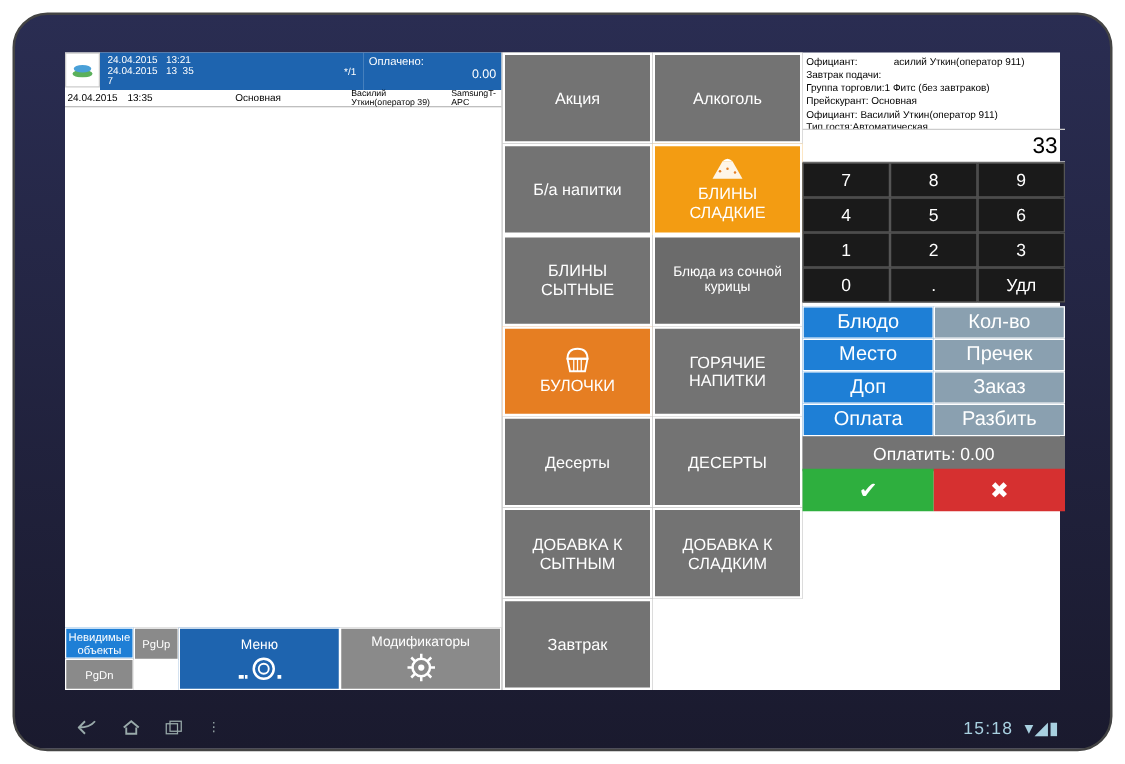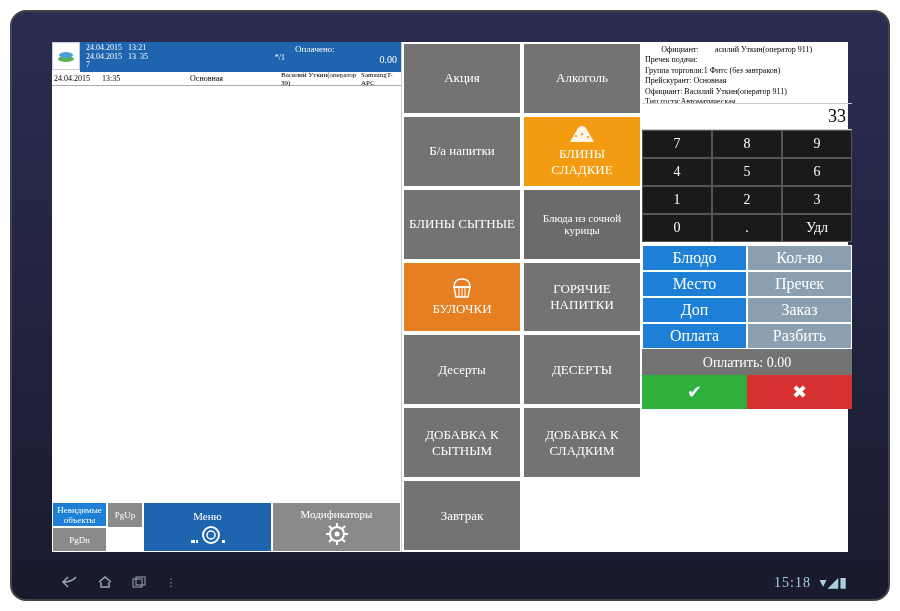--- a/index.html
+++ b/index.html
@@ -1,23 +1,22 @@
 <!DOCTYPE html>
 <html><head>
 <meta charset="utf-8">
 <style>
   * { box-sizing: border-box; margin: 0; padding: 0; }
   body { background: #fff; font-family: Arial, sans-serif; font-size: 12px; }
   .tablet {
     width: 880px; height: 591px; margin: 10px auto;
     background: linear-gradient(#2a2d52, #1a1a2e);
-    border-radius: 16px; border: 2px solid #444;
+    border-radius: 28px; border: 2px solid #444;
     padding: 30px 40px 14px 40px;
     position: relative;
-    font-family: Liberation Serif, serif;
   }
   .screen {
     width: 100%; height: 510px; background: #fff;
     display: grid;
     grid-template-columns: 350px 240px 210px;
     position: relative;
   }
   
   .left { display: flex; flex-direction: column; border-right: 1px solid #ccc; }
   .left-header { display: flex; height: 30px; }
@@ -52,21 +51,21 @@
     font-size:13px; padding:4px; flex-direction:column; gap:2px;
   }
   .cat.grey { background:#6b6b6b; font-size:11px; }
   .cat.orange { background:#f39c12; }
   .cat.orange2 { background:#e67e22; }
   
   .right { display:flex; flex-direction:column; }
   .info {
     font-size:8px; line-height:1.3; padding:3px; height:62px; overflow:hidden; border-bottom:1px solid #ccc;
   }
-  .info-row { display:flex;text-align:center; }
+  .info-row { display:flex; }
   .info-row .lbl{width:70px;}
   .qty-display { text-align:right; font-size:18px; padding:2px 6px; border-bottom:1px solid #ccc; height:26px; }
   .keypad { display:grid; grid-template-columns:repeat(3,1fr); grid-auto-rows:28px; }
   .key { background:#1a1a1a; color:#fff; border:1px solid #555; display:flex; align-items:center; justify-content:center; font-size:14px; }
   .actions { display:grid; grid-template-columns:1fr 1fr; grid-auto-rows:26px; margin-top:3px; }
   .act { border:1px solid #fff; color:#fff; display:flex; align-items:center; justify-content:center; font-size:16px; }
   .act.blue{background:#1e7fd6;}
   .act.grey{background:#8aa0b0;}
   .pay-total { grid-column:1/3; background:#737373; color:#fff; font-size:14px; height:28px; display:flex;align-items:center;justify-content:center;}
   .confirm-row { display:flex; height:34px; }
@@ -212,21 +211,21 @@
           <span>Завтрак</span>
         </div>
       </div>
 
     <div class="right">
       <div class="info">
         <div class="info-row">
             <span class="lbl">Официант:</span>
             <span>асилий Уткин(оператор 911)</span>
           </div>
-        <div>Пречек подачи:</div>
+        <div>Завтрак подачи:</div>
         <div>Группа торговли:1 Фитс (без завтраков)</div>
         <div>Прейскурант: Основная</div>
         <div>Официант: Василий Уткин(оператор 911)</div>
         <div>Тип гостя:Автоматическая</div>
       </div>
       <div class="qty-display">33</div>
       <div class="keypad" id="keypad">
           <div class="key">7</div>
           <div class="key">8</div>
           <div class="key">9</div>

